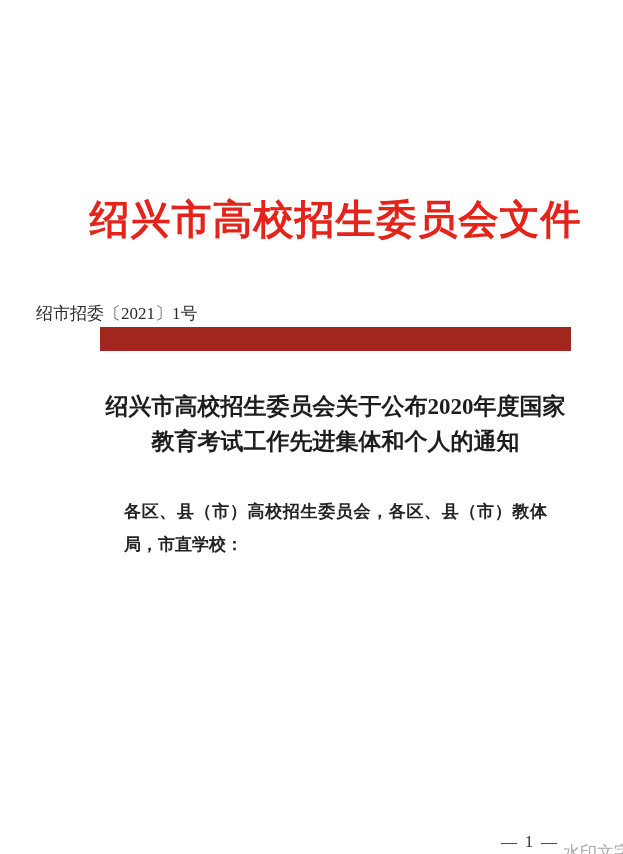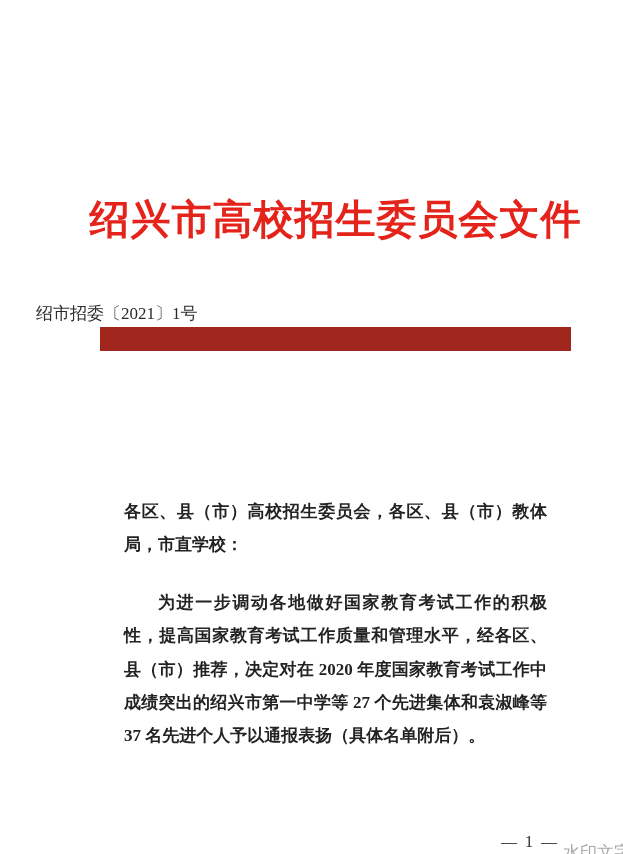--- a/index.html
+++ b/index.html
@@ -101,23 +101,26 @@
 <body>
 
 <div class="page">
 
   <div class="org-title">绍兴市高校招生委员会文件</div>
 
   <div class="doc-number">绍市招委〔2021〕1号</div>
 
   <div class="red-divider"></div>
 
+  <div class="doc-title">
+    <span>绍兴市高校招生委员会关于公布2020年度国家</span><br>
+    <span>教育考试工作先进集体和个人的通知</span>
+  </div>
 
   <div class="body-text">
     <p>各区、县（市）高校招生委员会，各区、县（市）教体局，市直学校：</p>
-    <p class="indented">为进一步调动各地做好国家教育考试工作的积极性，提高国家教育考试工作质量和管理水平，经各区、县（市）推荐，决定对在 2020 年度国家教育考试工作中成绩突出的绍兴市第一中学等 27 个先进集体和袁淑峰等 37 名先进个人予以通报表扬（具体名单附后）。</p>
   </div>
 
   <div class="page-number">— 1 —</div>
 
   <div class="watermark">水印文字</div>
 
 </div>
 
 </body></html>

